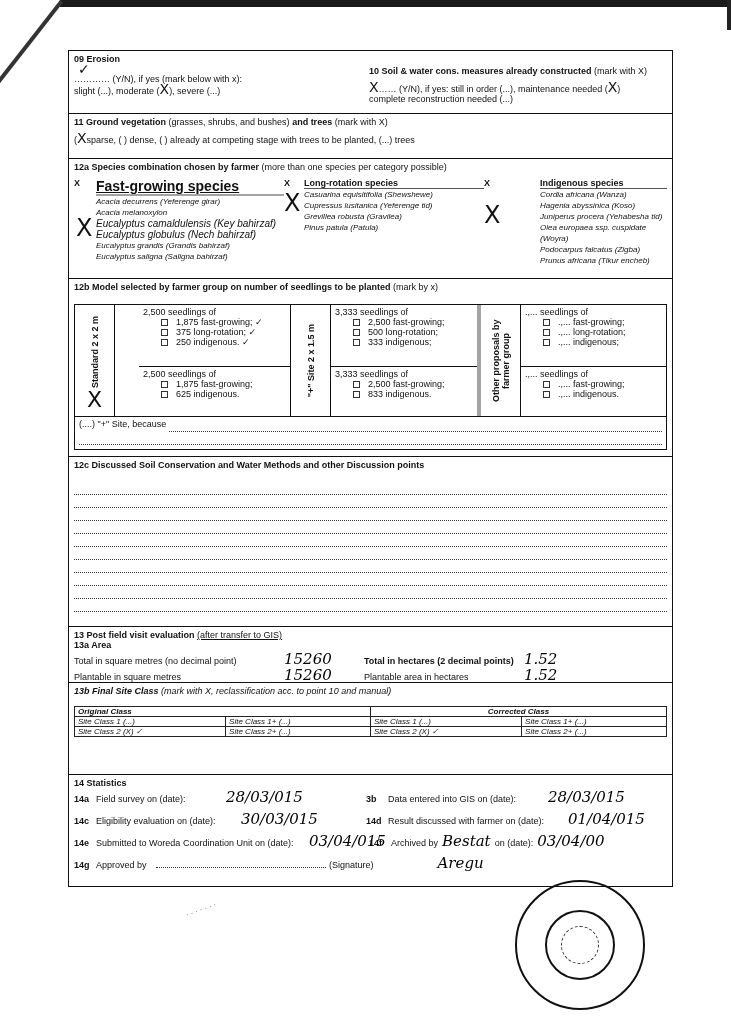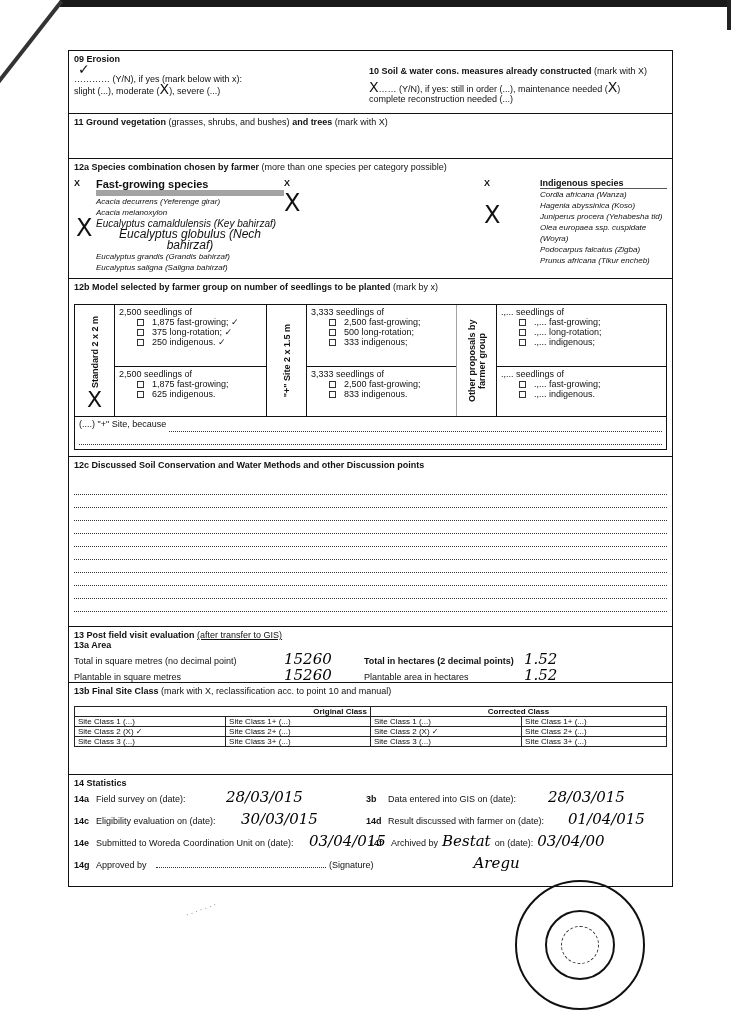--- a/index.html
+++ b/index.html
@@ -50,44 +50,52 @@
       <div><span class="b">10 Soil &amp; water cons. measures already constructed</span> <span>(mark with X)</span></div>
       <div style="margin-top:6px;">
         <span class="mark">X</span><span>…… (Y/N), if yes: still in order (...), maintenance needed (</span><span class="mark">X</span><span>)</span>
       </div>
       <div>complete reconstruction needed (...)</div>
     </div>
   </div>
 
   <div class="sec" style="height:45px;">
     <div><span class="b">11 Ground vegetation</span> <span>(grasses, shrubs, and bushes)</span> <span class="b">and trees</span> <span>(mark with X)</span></div>
+    <div style="margin-top:6px;">(<span class="mark">X</span><span>sparse, (   ) dense, (   ) already at competing stage with trees to be planted, (...) trees</span></div>
   </div>
 
   <div class="sec" style="height:120px;">
     <div><span class="b">12a Species combination chosen by farmer</span> <span>(more than one species per category possible)</span></div>
     <div style="display:flex; margin-top:6px;">
       <div style="width:210px; display:flex;">
         <div style="width:22px; position:relative;">
           <div class="b" style="font-size:9px;">X</div>
           <div class="mark" style="position:absolute; top:45px; left:2px; font-size:24px;">X</div>
         </div>
         <div style="flex:1;">
-          <div class="b" style="font-size:11px; border-bottom:6px solid #a3a3a3;">Fast-growing species</div>
+          <div class="b" style="font-size:14px; border-bottom:2px solid #a3a3a3;text-decoration:underline;">Fast-growing species</div>
           <div class="i" style="font-size:8px; line-height:11px;">Acacia decurrens (Yeferenge girar)</div>
           <div class="i" style="font-size:8px; line-height:11px;">Acacia melanoxylon</div>
           <div class="i" style="font-size:10px; line-height:11px;">Eucalyptus camaldulensis (Key bahirzaf)</div>
-          <div class="i" style="font-size:12px; line-height:11px;text-align:center;">Eucalyptus globulus (Nech bahirzaf)</div>
+          <div class="i" style="font-size:10px; line-height:11px;">Eucalyptus globulus (Nech bahirzaf)</div>
           <div class="i" style="font-size:8px; line-height:11px;">Eucalyptus grandis (Grandis bahirzaf)</div>
           <div class="i" style="font-size:8px; line-height:11px;">Eucalyptus saligna (Saligna bahirzaf)</div>
         </div>
       </div>
       <div style="width:200px; display:flex;">
         <div style="width:20px; position:relative;">
           <div class="b" style="font-size:9px;">X</div>
           <div class="mark" style="position:absolute; top:20px; left:0px; font-size:24px;">X</div>
+        </div>
+        <div style="flex:1;">
+          <div class="b" style="font-size:9px; border-bottom:1px solid #555;">Long-rotation species</div>
+          <div class="i" style="font-size:8px; line-height:11px;">Casuarina equisitifolia (Shewshewe)</div>
+          <div class="i" style="font-size:8px; line-height:11px;">Cupressus lusitanica (Yeferenge tid)</div>
+          <div class="i" style="font-size:8px; line-height:11px;">Grevillea robusta (Gravilea)</div>
+          <div class="i" style="font-size:8px; line-height:11px;">Pinus patula (Patula)</div>
         </div>
       </div>
       <div style="flex:1; display:flex;">
         <div style="width:20px; position:relative;">
           <div class="b" style="font-size:9px;">X</div>
           <div class="mark" style="position:absolute; top:32px; left:0px; font-size:24px;">X</div>
         </div>
         <div style="flex:1;margin-left:36px;">
           <div class="b" style="font-size:9px; border-bottom:1px solid #555;">Indigenous species</div>
           <div class="i" style="font-size:8px; line-height:11px;">Cordia africana (Wanza)</div>
@@ -102,37 +110,37 @@
   </div>
 
   <div class="sec" style="height:178px;">
     <div><span class="b">12b Model selected by farmer group on number of seedlings to be planted</span> <span>(mark by x)</span></div>
     <div style="border:1.5px solid #111; margin-top:12px; height:146px;">
       <div style="display:flex; height:112px; border-bottom:1px solid #111;">
         <div style="width:40px; border-right:1px solid #111; display:flex; flex-direction:column; align-items:center; justify-content:center; position:relative;">
           <div class="vert">Standard 2 x 2 m</div>
           <div class="mark" style="font-size:22px; margin-top:6px;">X</div>
         </div>
-        <div style="width:152px; border-right:1px solid #111;">
+        <div style="width:152px; border-right:1px solid #111;margin-left:24px;">
           <div style="height:62px; border-bottom:1px solid #111; padding:2px 4px;">
             <div>2,500 seedlings of</div>
             <div style="padding-left:18px;"><span class="cb"></span><span>1,875 fast-growing;</span> <span>✓</span></div>
             <div style="padding-left:18px;"><span class="cb"></span><span>375 long-rotation;</span> <span>✓</span></div>
             <div style="padding-left:18px;"><span class="cb"></span><span>250 indigenous.</span> <span>✓</span></div>
           </div>
           <div style="padding:2px 4px;">
             <div>2,500 seedlings of</div>
             <div style="padding-left:18px;"><span class="cb"></span><span>1,875 fast-growing;</span></div>
             <div style="padding-left:18px;"><span class="cb"></span><span>625 indigenous.</span></div>
           </div>
         </div>
         <div style="width:40px; border-right:1px solid #111; display:flex; align-items:center; justify-content:center;">
           <div class="vert">"+" Site 2 x 1.5 m</div>
         </div>
-        <div style="width:150px; border-right:1px solid #a3a3a3;">
+        <div style="width:150px; border-right:4px solid #a3a3a3;">
           <div style="height:62px; border-bottom:1px solid #111; padding:2px 4px;">
             <div>3,333 seedlings of</div>
             <div style="padding-left:18px;"><span class="cb"></span><span>2,500 fast-growing;</span></div>
             <div style="padding-left:18px;"><span class="cb"></span><span>500 long-rotation;</span></div>
             <div style="padding-left:18px;"><span class="cb"></span><span>333 indigenous;</span></div>
           </div>
           <div style="padding:2px 4px;">
             <div>3,333 seedlings of</div>
             <div style="padding-left:18px;"><span class="cb"></span><span>2,500 fast-growing;</span></div>
             <div style="padding-left:18px;"><span class="cb"></span><span>833 indigenous.</span></div>
@@ -191,46 +199,40 @@
       <div class="hand">1.52</div>
     </div>
     <div style="display:flex; height:16px; align-items:baseline;">
       <div style="width:210px;">Plantable in square metres</div>
       <div class="hand" style="width:80px;">15260</div>
       <div style="width:160px;">Plantable area in hectares</div>
       <div class="hand">1.52</div>
     </div>
   </div>
 
-  <div class="sec" style="height:92px;">
+  <div class="sec" style="height:92px;font-style:italic;">
     <div><span class="b">13b Final Site Class</span> <span>(mark with X, reclassification acc. to point 10 and manual)</span></div>
     <table style="margin-top:10px;">
       <tbody>
           <tr>
-        <th colspan="2" class="bx" style="text-align:right;">Original Class</th>
+        <th colspan="2" class="bx" style="text-align:left;">Original Class</th>
         <th colspan="2" class="bx" style="text-align:center;">Corrected Class</th>
       </tr>
       <tr>
         <td class="bx">Site Class 1 (...)</td>
         <td class="bx">Site Class 1+ (...)</td>
         <td class="bx">Site Class 1 (...)</td>
         <td class="bx">Site Class 1+ (...)</td>
       </tr>
       <tr>
         <td class="bx"><span>Site Class 2 (X)</span> <span>✓</span></td>
         <td class="bx">Site Class 2+ (...)</td>
         <td class="bx"><span>Site Class 2 (X)</span> <span>✓</span></td>
         <td class="bx">Site Class 2+ (...)</td>
       </tr>
-      <tr>
-        <td class="bx">Site Class 3 (...)</td>
-        <td class="bx">Site Class 3+ (...)</td>
-        <td class="bx">Site Class 3 (...)</td>
-        <td class="bx">Site Class 3+ (...)</td>
-      </tr>
     </tbody>
       </table>
   </div>
 
   <div class="sec" style="height:112px;">
     <div class="b">14 Statistics</div>
     <div class="stat">
       <span class="k">14a</span>
       <span style="width:130px;">Field survey on (date):</span>
       <span class="hand" style="width:140px;">28/03/015</span>
@@ -254,21 +256,21 @@
       <span>Archived by</span>
       <span class="hand" style="margin:0 4px;">Bestat</span>
       <span>on (date):</span>
       <span class="hand" style="margin-left:4px;">03/04/00</span>
     </div>
     <div class="stat">
       <span class="k">14g</span>
       <span style="width:60px;">Approved by</span>
       <span class="dots" style="width:170px;"></span>
       <span style="margin-left:3px;">(Signature)</span>
-      <span class="hand" style="margin-left:100px;font-style:italic;">Aregu</span>
+      <span class="hand" style="margin-left:64px;font-style:italic;">Aregu</span>
     </div>
   </div>
 </div>
 
 <div class="stamp">
   <div class="in">
       <div class="core"></div>
     </div>
 </div>
 <div class="wm">· · · · · · ·</div>

